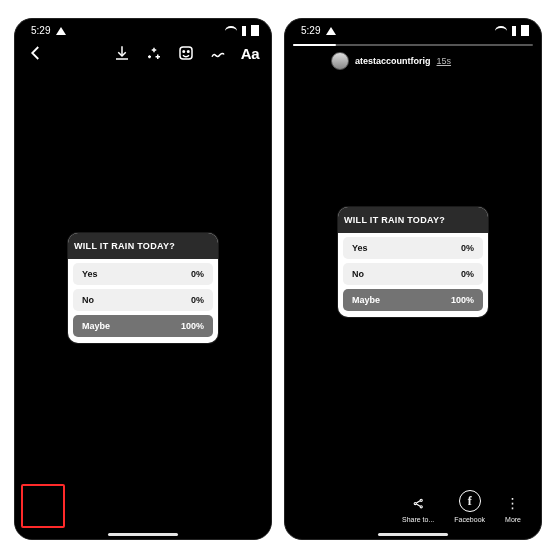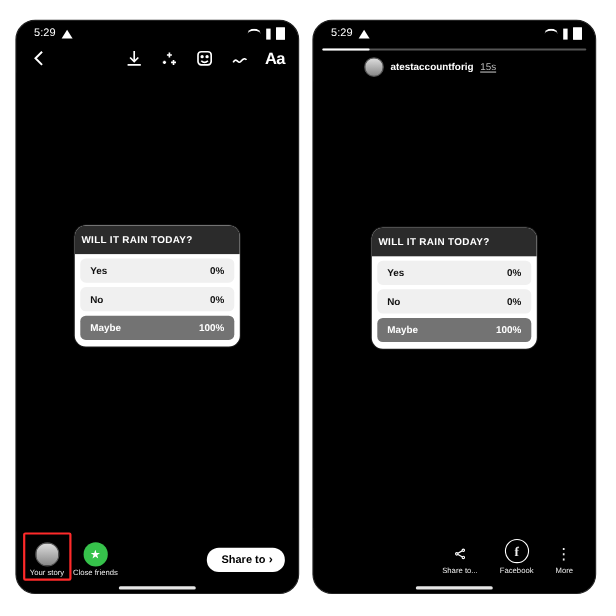--- a/index.html
+++ b/index.html
@@ -199,34 +199,20 @@
         <span>No</span>
         <span class="pct">0%</span>
       </div>
       <div class="poll-opt dark">
         <span>Maybe</span>
         <span class="pct">100%</span>
       </div>
     </div>
   </div>
 
-  <div class="bottombar">
-    <div class="dest">
-      <span class="avatar"></span>
-      <span>Your story</span>
-    </div>
-    <div class="dest">
-      <span class="green-dot"></span>
-      <span>Close friends</span>
-    </div>
-    <div class="share-pill">
-      <span>Share to</span>
-      <span class="chev">›</span>
-    </div>
-  </div>
 
   <div class="red-box"></div>
   <div class="home-ind"></div>
 </div>
 
 <div class="phone">
   <div class="statusbar">
     <div class="status-left">
       <span>5:29</span>
       <span class="tri"></span>

